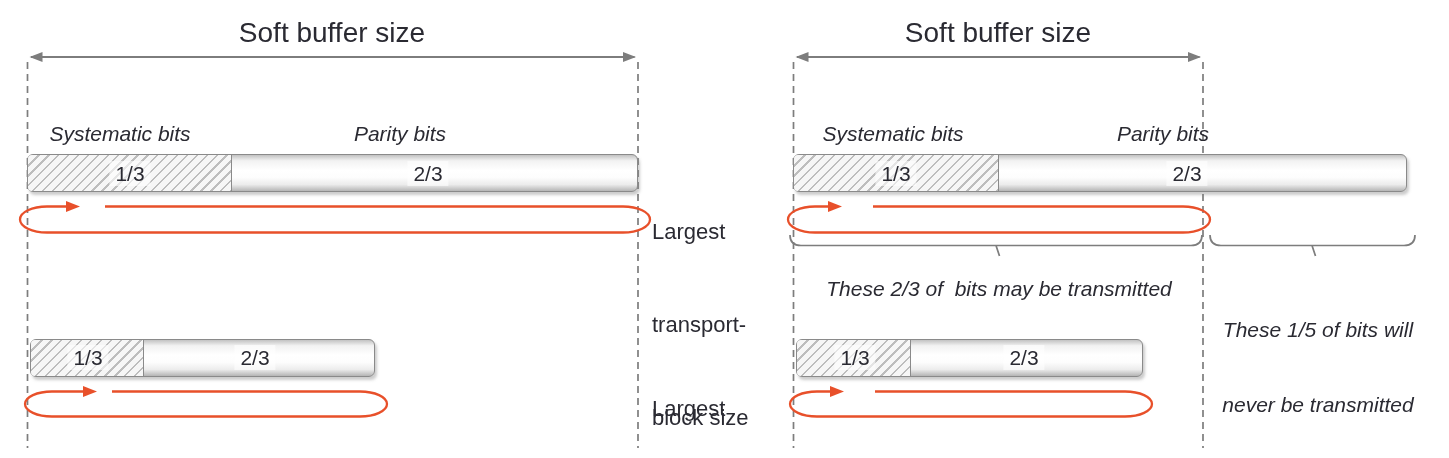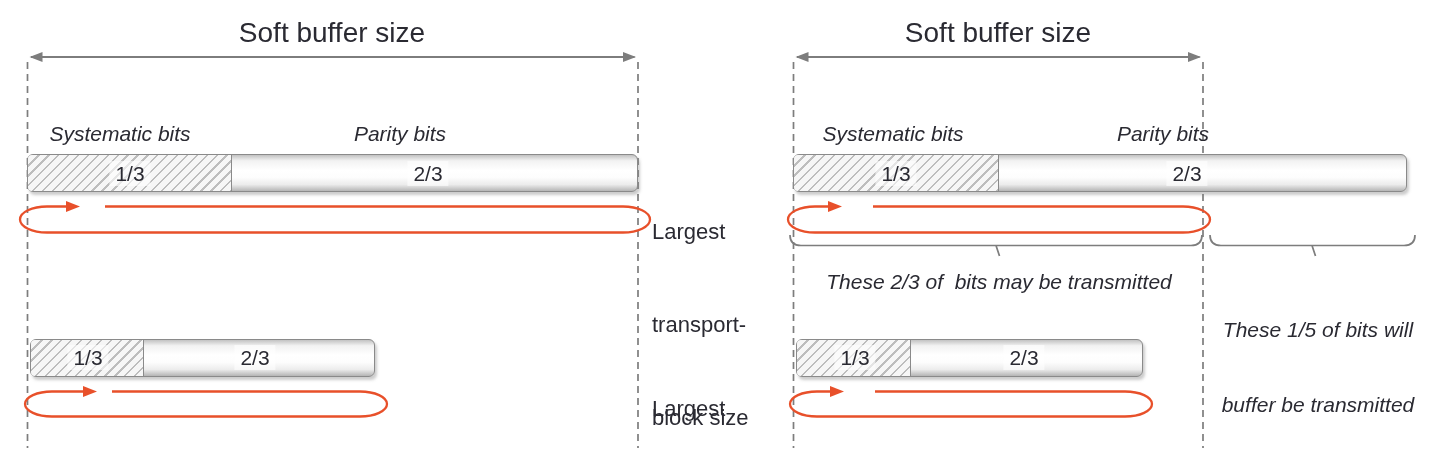--- a/index.html
+++ b/index.html
@@ -102,19 +102,19 @@
     <div>Largest</div>
     <div>transport-</div>
     <div>block size</div>
   </div>
   <div class="t rowlabel" style="left:652px;top:331px;">
     <div>Largest</div>
     
     
   </div>
 
-  <div class="t f21 tc" style="left:999px;top:269px;">These 2/3 of  bits may be transmitted</div>
+  <div class="t f21 tc" style="left:999px;top:276px;">These 2/3 of  bits may be transmitted</div>
   <div class="t f21 tc" style="left:1318px;top:267px;">
     <div>These 1/5 of bits will</div>
-    <div>buffer be transmitted</div>
+    <div>never be transmitted</div>
   </div>
 
 </div>
 
 </body></html>

